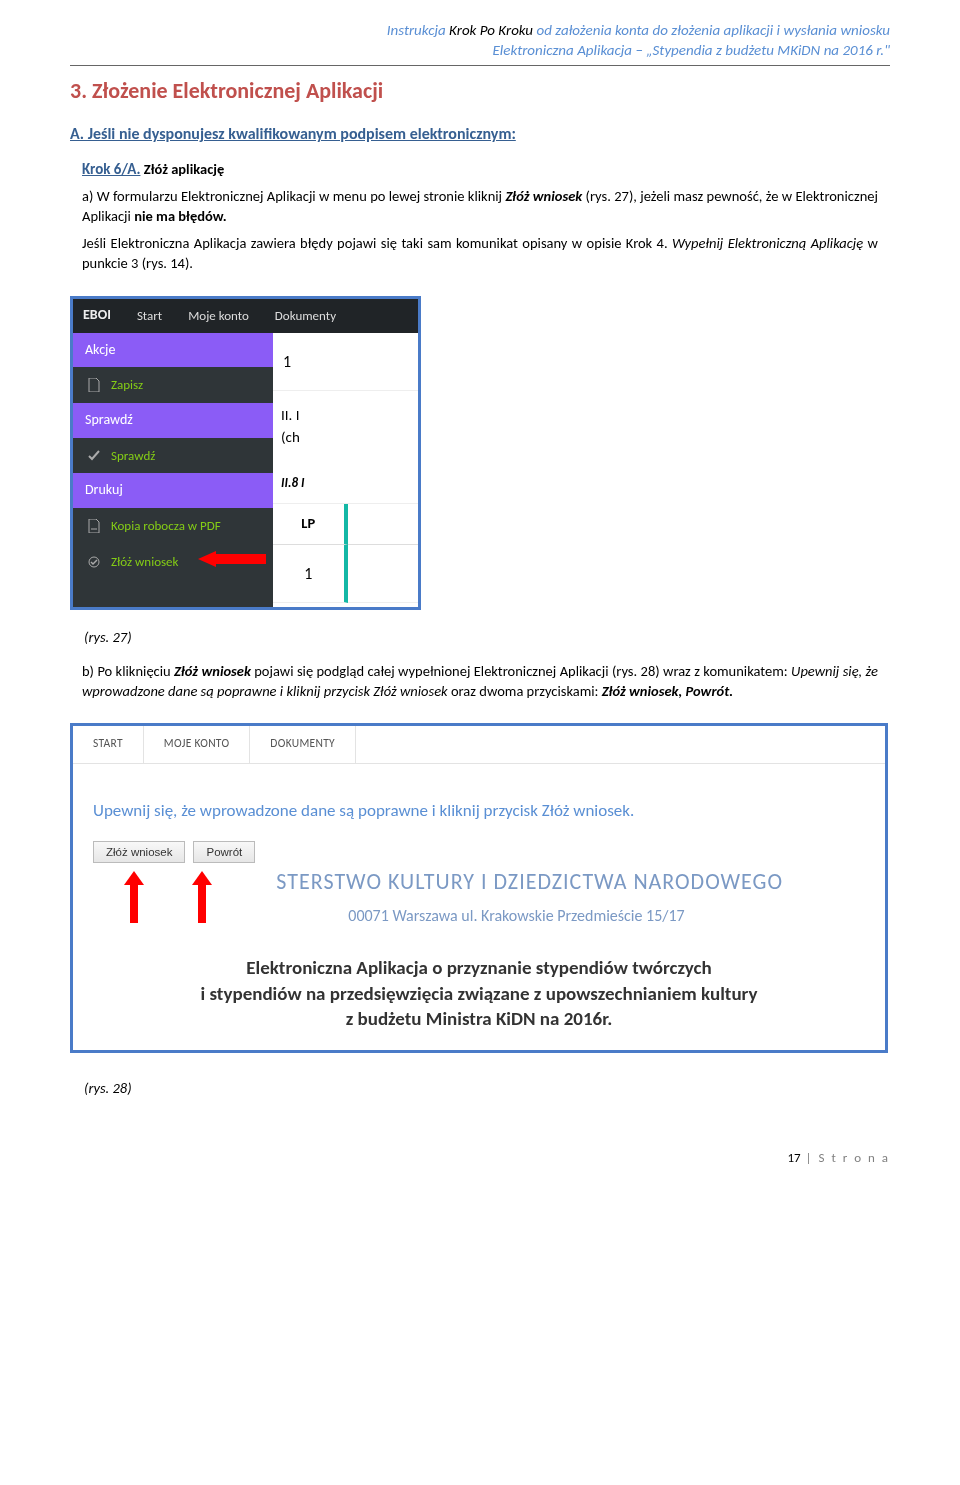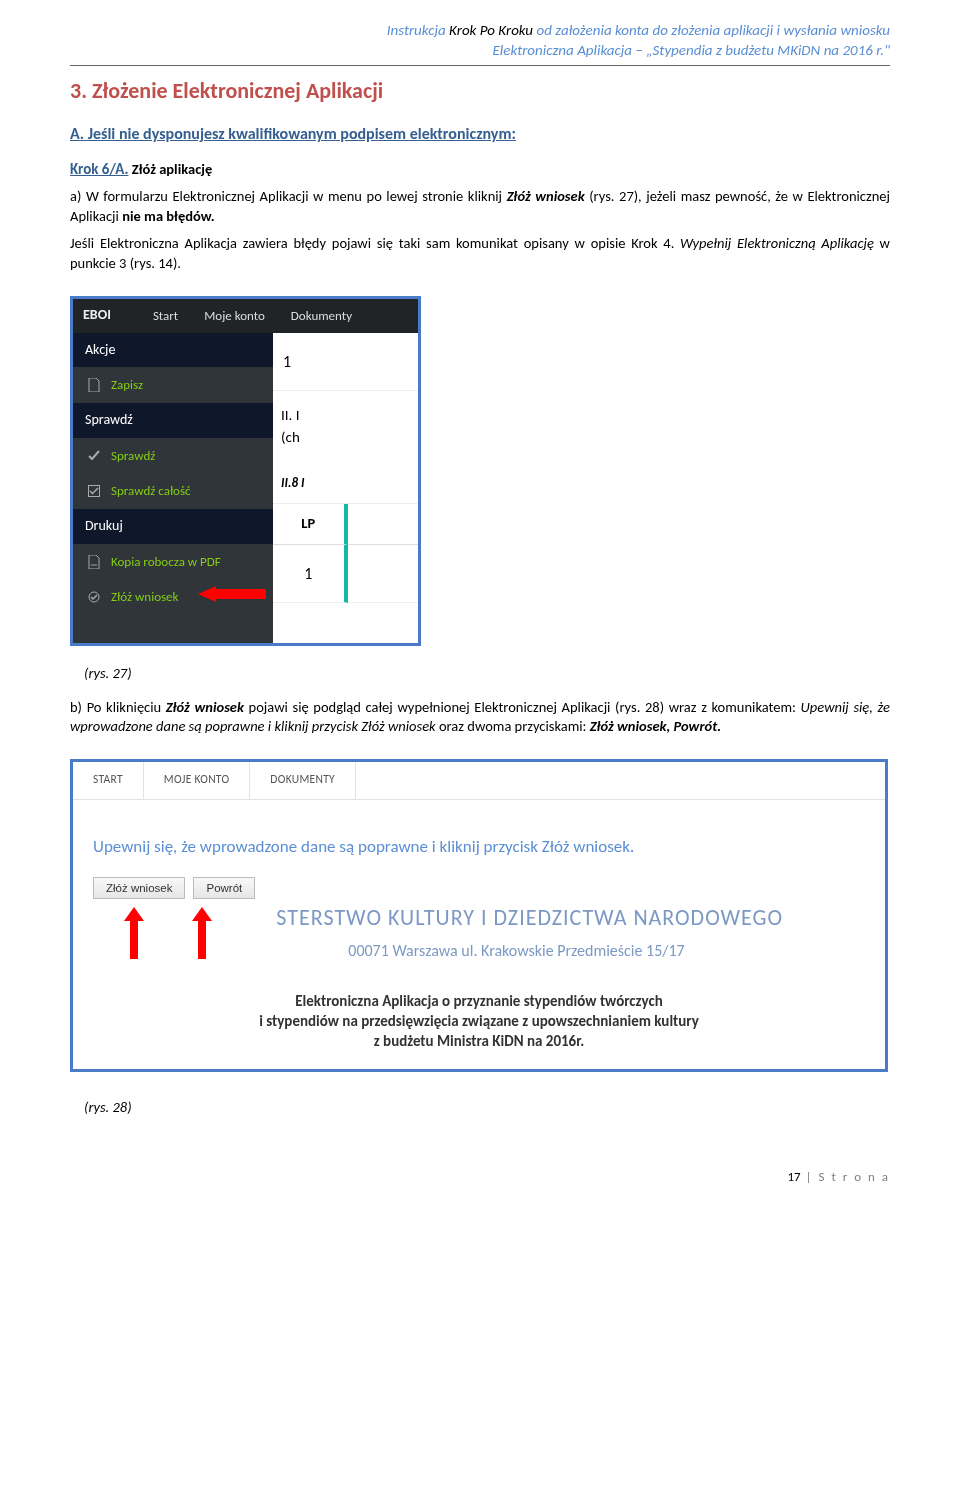--- a/index.html
+++ b/index.html
@@ -35,33 +35,33 @@
     font-size: 16px;
     margin-bottom: 14px;
   }
   .step-label {
     color: #365f91;
     font-weight: bold;
     text-decoration: underline;
     font-size: 15px;
   }
   .step-rest { font-weight: bold; }
-  .para { margin: 8px 0; text-align: justify; }
+  .para { margin: 8px 12px; text-align: justify; }
   .bold-inline { font-weight: bold; }
   .ital-inline { font-style: italic; }
 
   
   .shot-wrap { border: 3px solid #4a7bc8; margin-top: 14px; display: inline-block; }
   .shot1 { width: 345px; background: #fff; }
   .topbar { background: #202427; color: #eee; display: flex; align-items: center; height: 34px; padding: 0 10px; font-size: 13px; }
-  .topbar .brand { font-weight: bold; margin-right: 42px; font-size: 14px; }
+  .topbar .brand { font-weight: bold; margin-right: 26px; font-size: 14px; }
   .topbar .nav { margin-right: 26px; color: #ddd; cursor: pointer; }
   .body1 { display: flex; }
   .sidebar { width: 200px; background: #2f3538; color: #ddd; font-size: 13px; }
-  .sb-head { background: #0f172a; color: #fff; padding: 8px 12px; font-size: 14px; }
+  .sb-head { background: #8b5cf6; color: #fff; padding: 8px 12px; font-size: 14px; }
   .sb-item { display: flex; align-items: center; gap: 10px; padding: 9px 14px; color: #84cc16; cursor: pointer; position: relative; }
   .sb-item .ic { width: 14px; display: inline-flex; align-items: center; justify-content: center; }
   .arrow-red {
     position: absolute; left: 125px; top: 5px;
     width: 70px; height: 20px;
   }
   .arrow-red::before {
     content: ""; position: absolute; left: 0; top: 2px;
     border-right: 18px solid #ff0000; border-top: 8px solid transparent; border-bottom: 8px solid transparent;
   }
@@ -85,21 +85,21 @@
   .shot2 { width: 812px; background: #fff; }
   .tabs2 { background: #fff; border-bottom: 1px solid #e3e3e3; display: flex; height: 38px; }
   .tab2 { padding: 10px 20px; font-size: 11.5px; color: #555; border-right: 1px solid #e3e3e3; letter-spacing: 0.3px; cursor: pointer; }
   .content2 { padding: 36px 20px 18px 20px; }
   .notice { color: #5a8fd4; font-size: 17px; margin-bottom: 18px; }
   .btns2 { display: flex; gap: 8px; margin-bottom: 8px; }
   .btn2 { background: linear-gradient(#f8f8f8,#e6e6e6); border: 1px solid #bbb; padding: 4px 12px; font-size: 11.5px; color: #333; cursor: pointer; }
   .min-block { text-align: center; color: #7b99c4; }
   .min-title { font-size: 22px; letter-spacing: 1px; margin-top: 2px; }
   .min-addr { font-size: 16px; margin-top: 8px; }
-  .min-sub { color: #333; font-weight: bold; font-size: 15px; margin-top: 14px; line-height: 1.35; }
+  .min-sub { color: #333; font-weight: bold; font-size: 19px; margin-top: 14px; line-height: 1.35; }
   .up-arrows { position: relative; height: 70px; }
   .up-arrow { position: absolute; width: 14px; height: 48px; }
   .up-arrow::before { content: ""; position: absolute; top: 0; left: -3px; border-bottom: 14px solid #ff0000; border-left: 10px solid transparent; border-right: 10px solid transparent; }
   .up-arrow::after { content: ""; position: absolute; top: 12px; left: 3px; width: 8px; height: 40px; background: #ff0000; }
   .ua1 { left: 34px; top: 0; }
   .ua2 { left: 102px; top: 0; }
 
   .footer { text-align: right; color: #808080; font-size: 13px; margin-top: 50px; }
   .footer .pg { color: #000; }
   .footer .sp { letter-spacing: 2px; }
@@ -156,29 +156,20 @@
           <span>Zapisz</span>
         </div>
         <div class="sb-head">Sprawdź</div>
         <div class="sb-item">
           <span class="ic">
               <svg width="12" height="12" viewBox="0 0 12 12">
                 <path d="M1 6l3 3 7-8" fill="none" stroke="#aaa" stroke-width="2"></path>
               </svg>
             </span>
           <span>Sprawdź</span>
-        </div>
-        <div class="sb-item">
-          <span class="ic">
-              <svg width="12" height="12" viewBox="0 0 12 12">
-                <rect x="0.5" y="0.5" width="11" height="11" fill="none" stroke="#aaa"></rect>
-                <path d="M2 6l2.5 2.5L10 3" fill="none" stroke="#aaa" stroke-width="1.5"></path>
-              </svg>
-            </span>
-          <span>Sprawdź całość</span>
         </div>
         <div class="sb-head">Drukuj</div>
         <div class="sb-item">
           <span class="ic">
               <svg width="12" height="14" viewBox="0 0 12 14">
                 <path d="M1 0h7l3 3v11H1z" fill="none" stroke="#aaa"></path>
                 <path d="M3 10h6" stroke="#aaa"></path>
               </svg>
             </span>
           <span>Kopia robocza w PDF</span>

